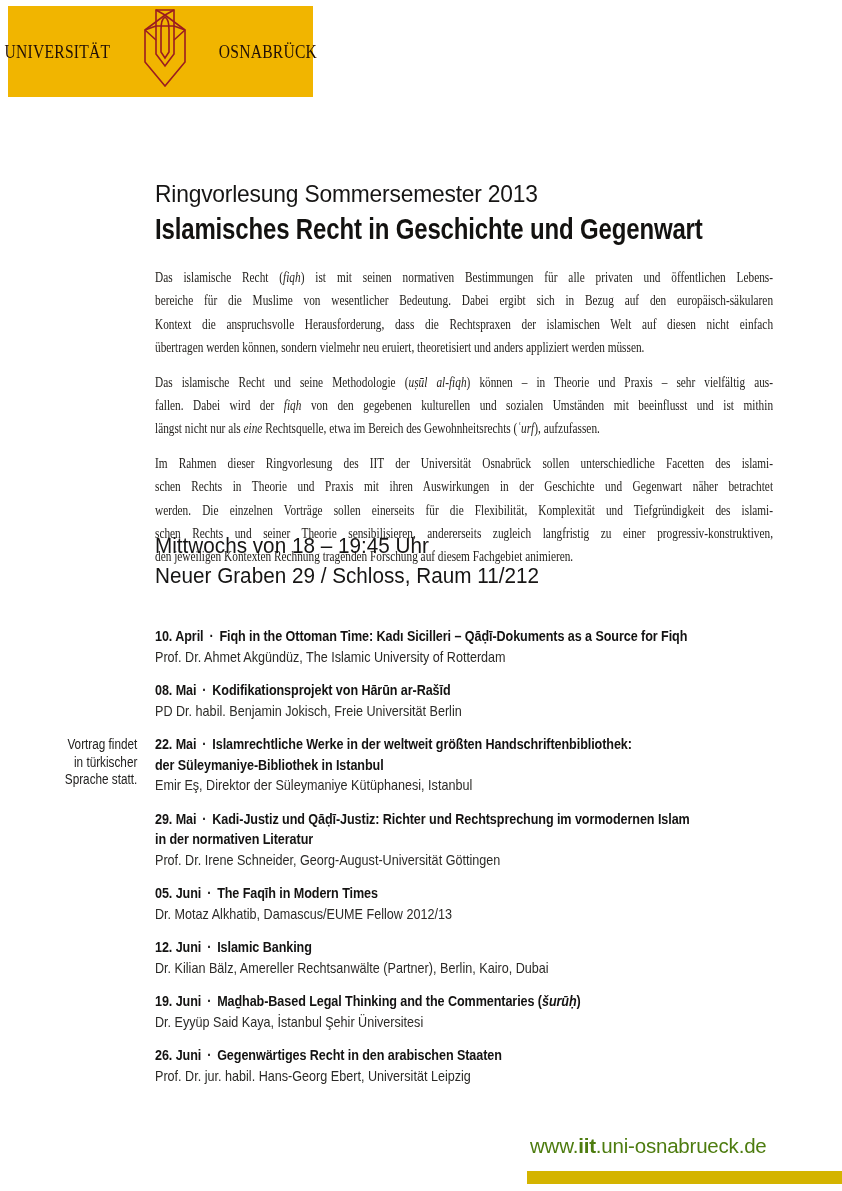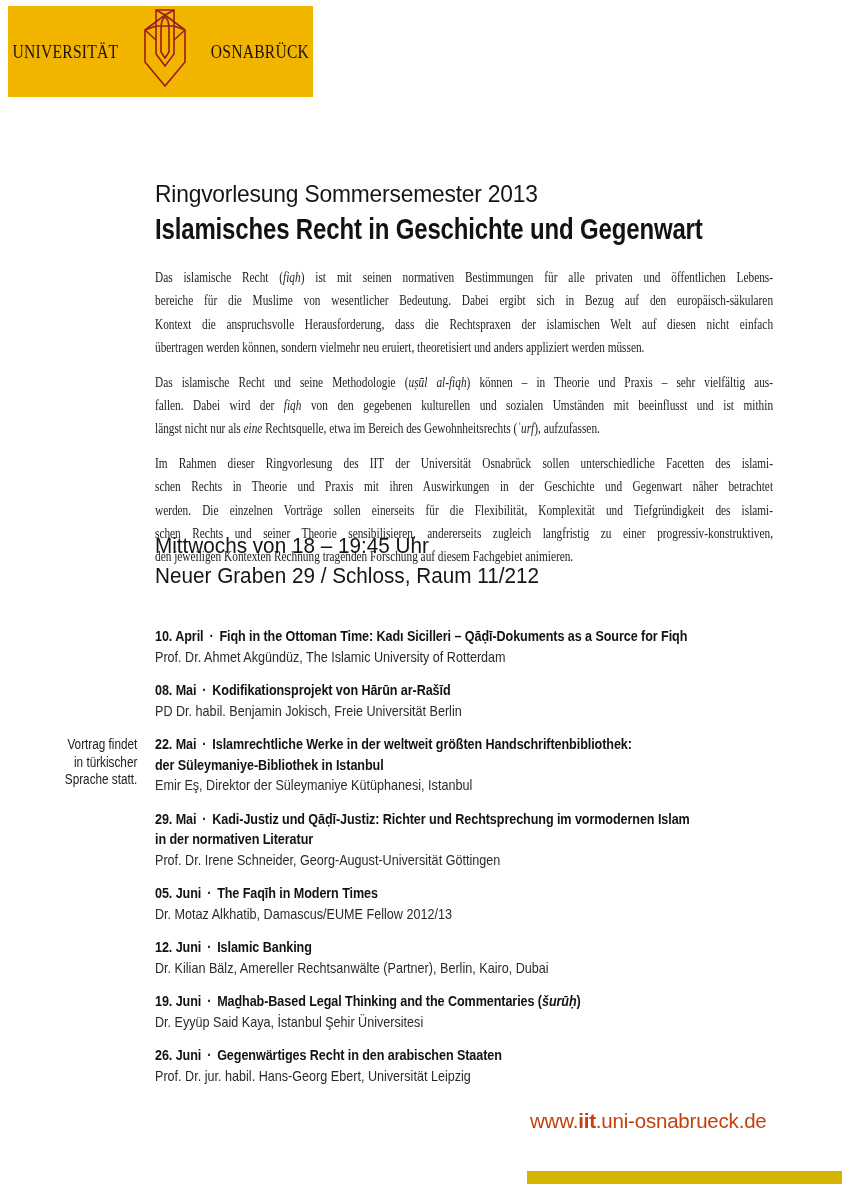--- a/index.html
+++ b/index.html
@@ -4,21 +4,21 @@
 <style>
   html,body{margin:0;padding:0;}
   body{
     width:842px;height:1191px;position:relative;background:#ffffff;overflow:hidden;
     font-family:"Liberation Sans",sans-serif;color:var(--text,#1d1c1a);
   }
   
   .logo-box{
     position:absolute;left:8px;top:6px;width:305px;height:91px;
     background:var(--gold,#F1B500);
-    display:flex;align-items:center;justify-content:center;gap:8px;
+    display:flex;align-items:center;justify-content:center;gap:16px;
   }
   .logo-word{
     font-family:"Liberation Serif",serif;font-size:19px;color:#200f06;
     transform:scaleX(0.82);white-space:nowrap;letter-spacing:0.3px;
   }
   .emblem{flex:0 0 auto;margin:0 2px;}
   
   .kicker{
     position:absolute;left:155px;top:180px;font-size:24px;letter-spacing:-0.2px;
     transform:scaleX(0.95);transform-origin:0 0;white-space:nowrap;color:#161514;
@@ -51,21 +51,21 @@
   .entry{position:relative;margin:0 0 13px 0;}
   .tline{font-weight:700;white-space:nowrap;letter-spacing:-0.1px;color:#141312;}
   .sep{display:inline-block;margin:0 7px;}
   .speaker{white-space:nowrap;color:#2b2a27;}
   .note{
     position:absolute;right:calc(100% + 21px);top:2px;width:140px;
     text-align:right;font-size:14px;line-height:17.5px;white-space:nowrap;color:#222120;
   }
   
   .footer-url{
-    position:absolute;left:530px;top:1109px;font-size:20.5px;letter-spacing:-0.2px;color:#c2410c;
+    position:absolute;left:530px;top:1134px;font-size:20.5px;letter-spacing:-0.2px;color:#4d7c0f;
     white-space:nowrap;
   }
   .footer-url .b{font-weight:700;}
   .footer-bar{
     position:absolute;left:527px;top:1171px;width:315px;height:13px;
     background:var(--bar-gold,#D4B400);
   }
 </style>
 </head>
 <body>

